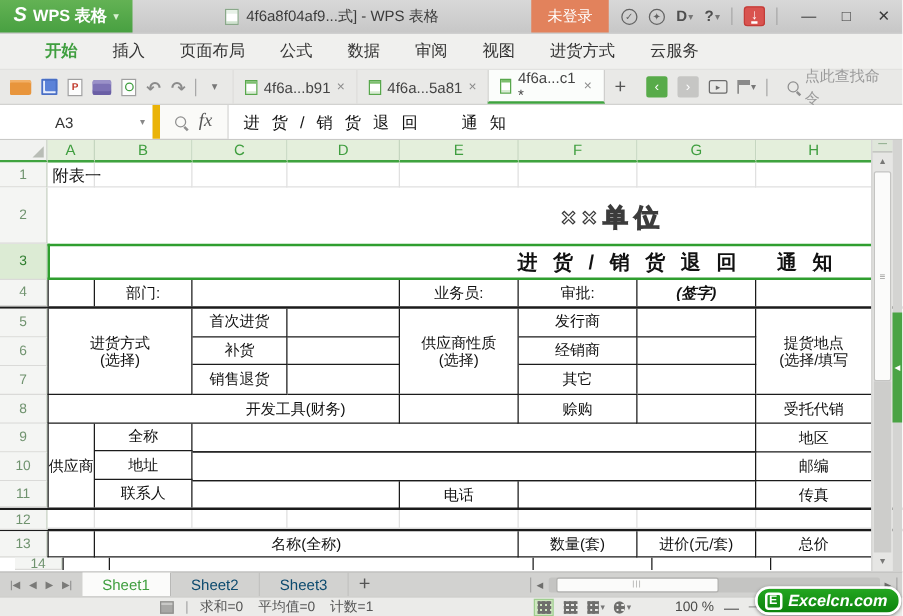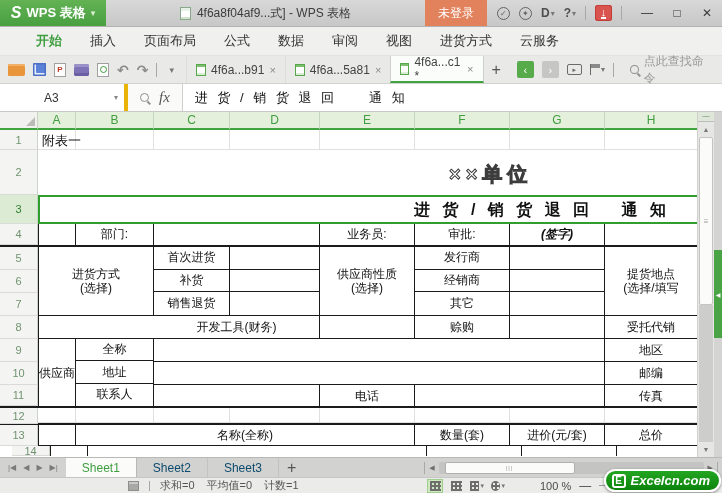--- a/index.html
+++ b/index.html
@@ -51,21 +51,21 @@
   .navbtn.green { background:#58ab4a; }
   .navbtn.gray { background:#c6c6c4; }
   .ic-screen { width:15px; height:11px; border:1.5px solid #6b6b6b; border-radius:2px; display:flex; align-items:center; justify-content:center; font-size:7px; color:#6b6b6b; }
   .ic-flag { width:10px; height:11px; border-left:1.5px solid #6b6b6b; box-shadow:inset 0 4px 0 #8a8a8a; }
   .findbox { display:flex; align-items:center; gap:5px; padding:0 8px; color:#9a9a9a; font-size:12px; }
   .ic-mag { width:9px; height:9px; border:1.5px solid #8f8f8f; border-radius:50%; position:relative; }
   .ic-mag::after { content:""; position:absolute; width:4px; height:1.5px; background:#8f8f8f; bottom:-2px; right:-3px; transform:rotate(45deg); }
 
   
   .formulabar { height:28px; background:#fafaf8; display:flex; align-items:stretch; border-bottom:1px solid #c9c9c7; }
-  .namebox { width:128px; background:#fff; border-right:4px solid #eab308; display:flex; align-items:center; font-size:12px; color:#333; padding-left:44px; position:relative; }
+  .namebox { width:128px; background:#fff; border-right:6px solid #eab308; display:flex; align-items:center; font-size:12px; color:#333; padding-left:44px; position:relative; }
   .namebox .crt { position:absolute; right:6px; font-size:8px; color:#888; }
   .fnicons { display:flex; align-items:center; gap:10px; padding:0 12px; border-right:1px solid #cfcfcd; }
   .fx { font-family:"Liberation Serif","DejaVu Serif",serif; font-style:italic; font-size:15px; color:#555; }
   .fcontent { flex:1; background:#fff; display:flex; align-items:center; padding-left:12px; font-size:13px; color:#111; letter-spacing:3px; white-space:pre; overflow:hidden; }
 
   
   .grid { position:relative; width:722px; height:345px; background:#fff; overflow:hidden; }
   .ghead { display:flex; height:18px; width:697px; }
   .corner { width:38px; background:#f1f2f0; border-right:1px solid #c9d2c4; border-bottom:2px solid #3fa33f; position:relative; }
   .corner::after { content:""; position:absolute; right:2px; bottom:2px; border-left:9px solid transparent; border-bottom:9px solid #b9bdb6; }

